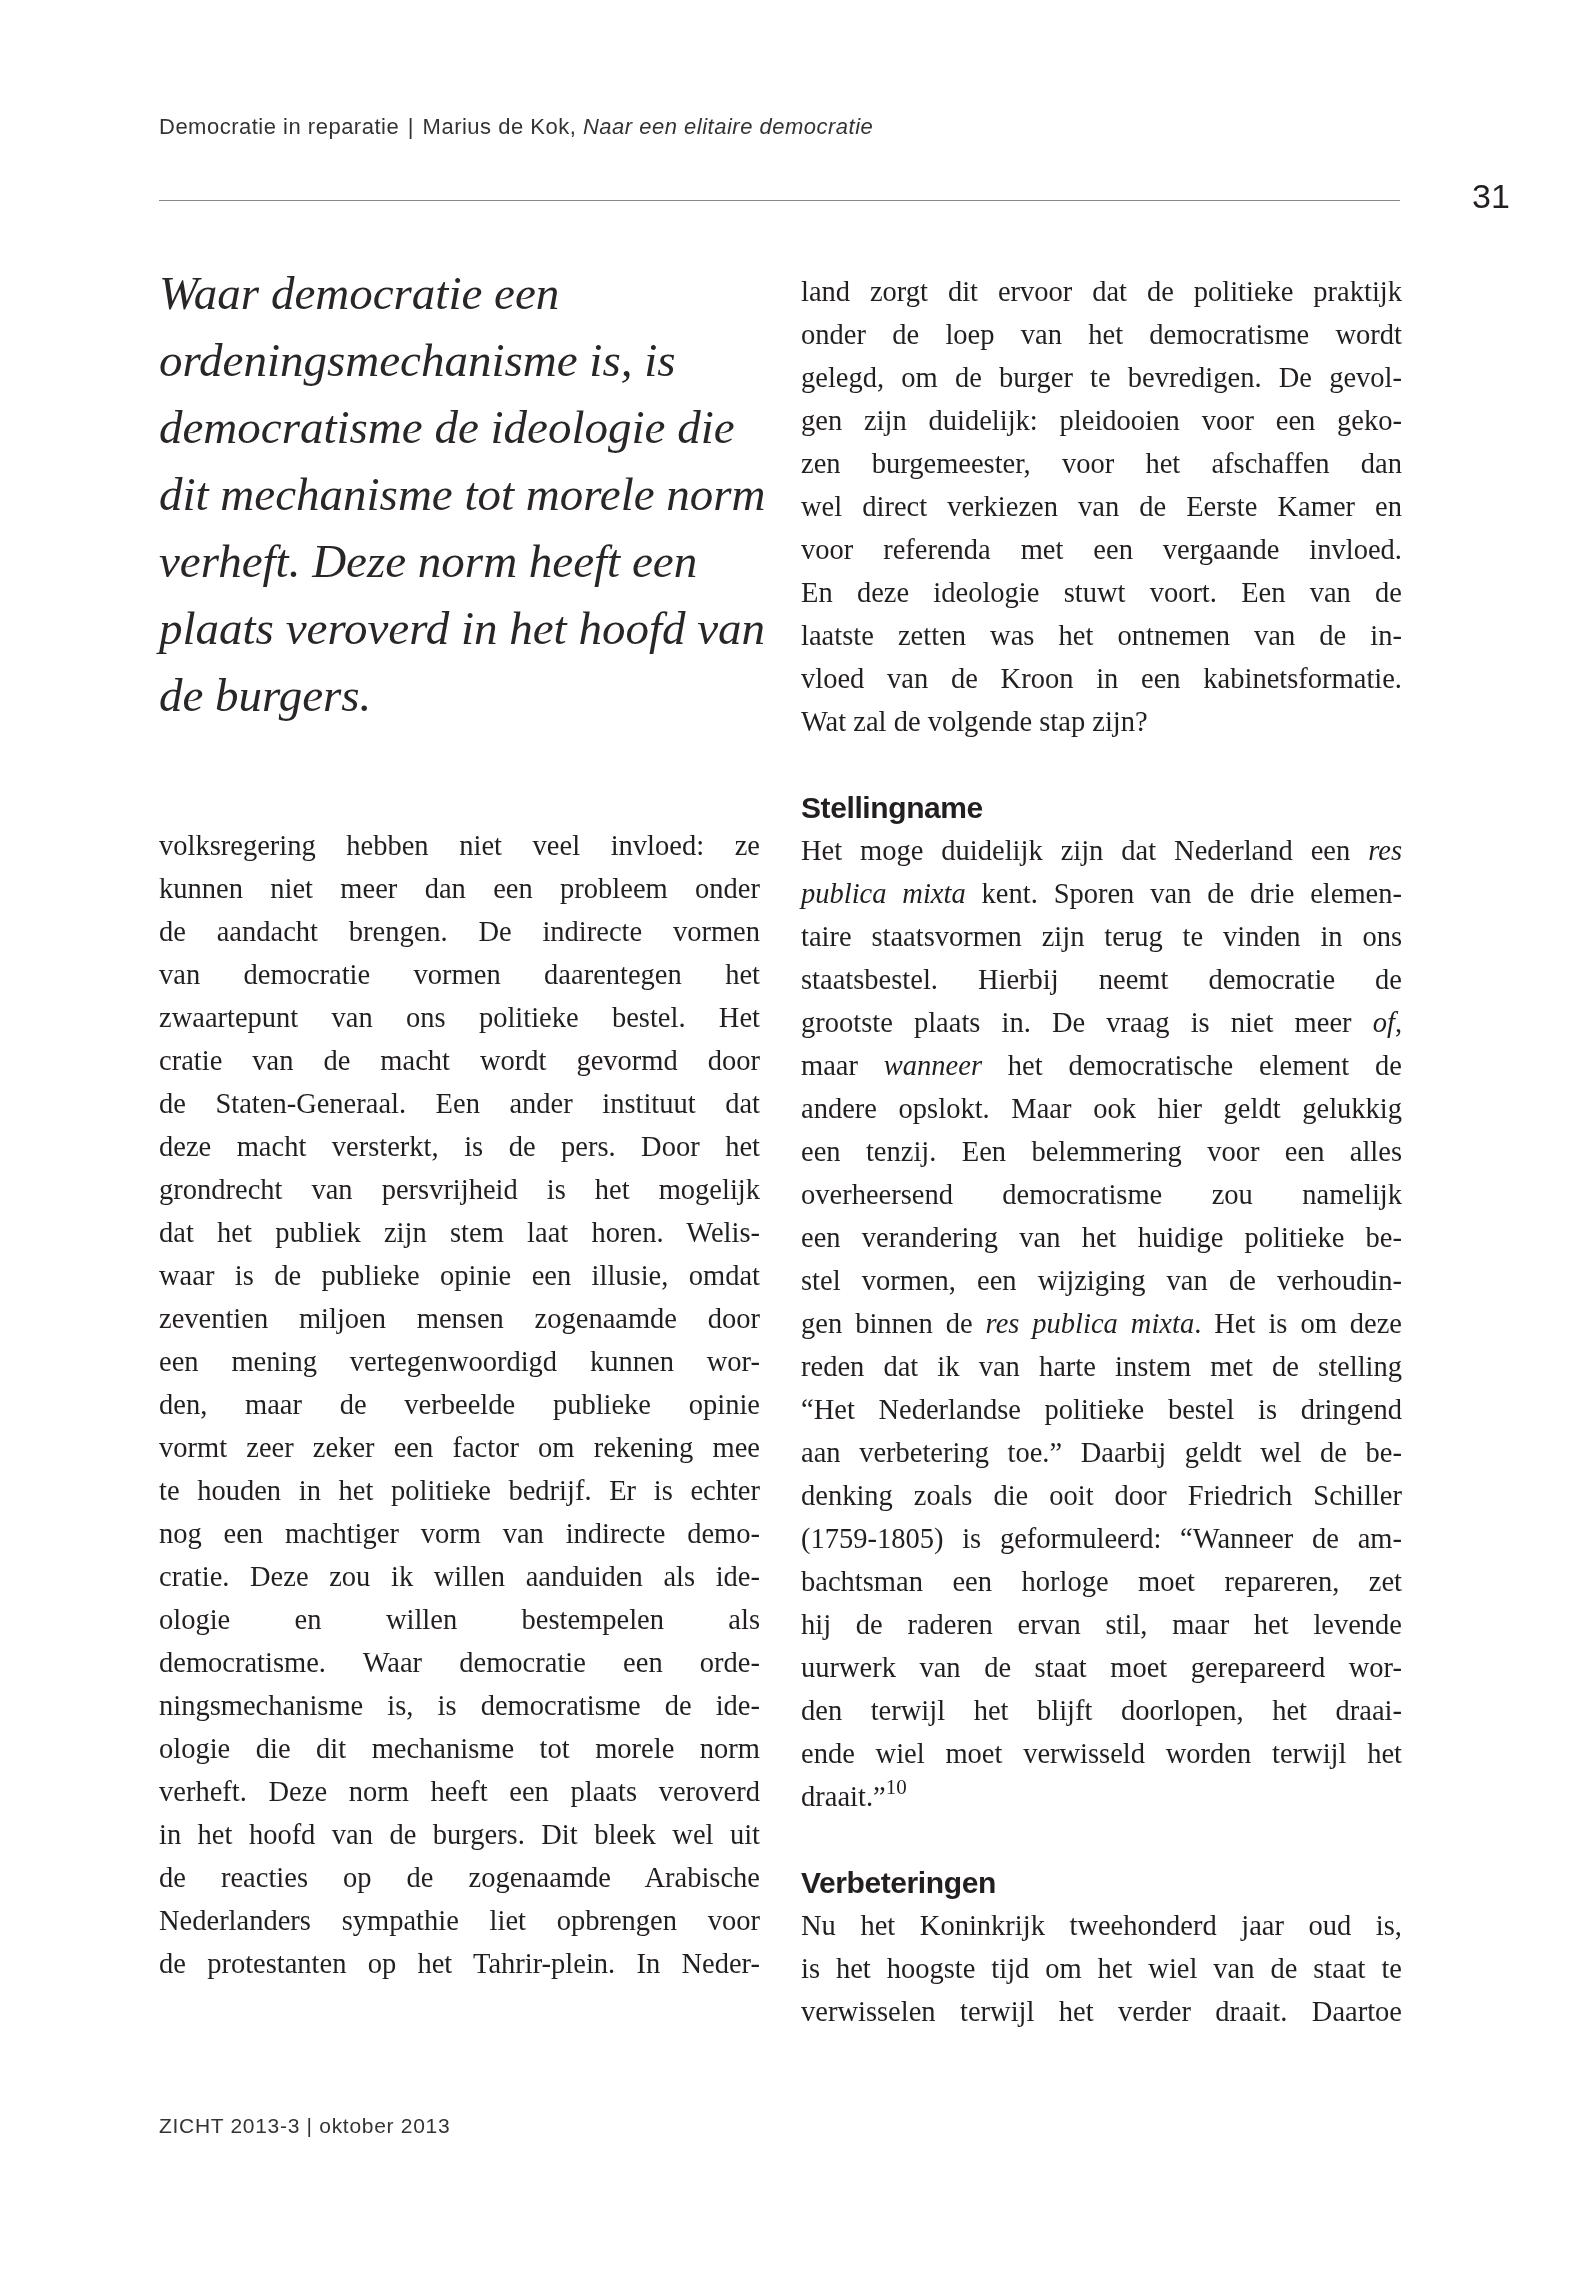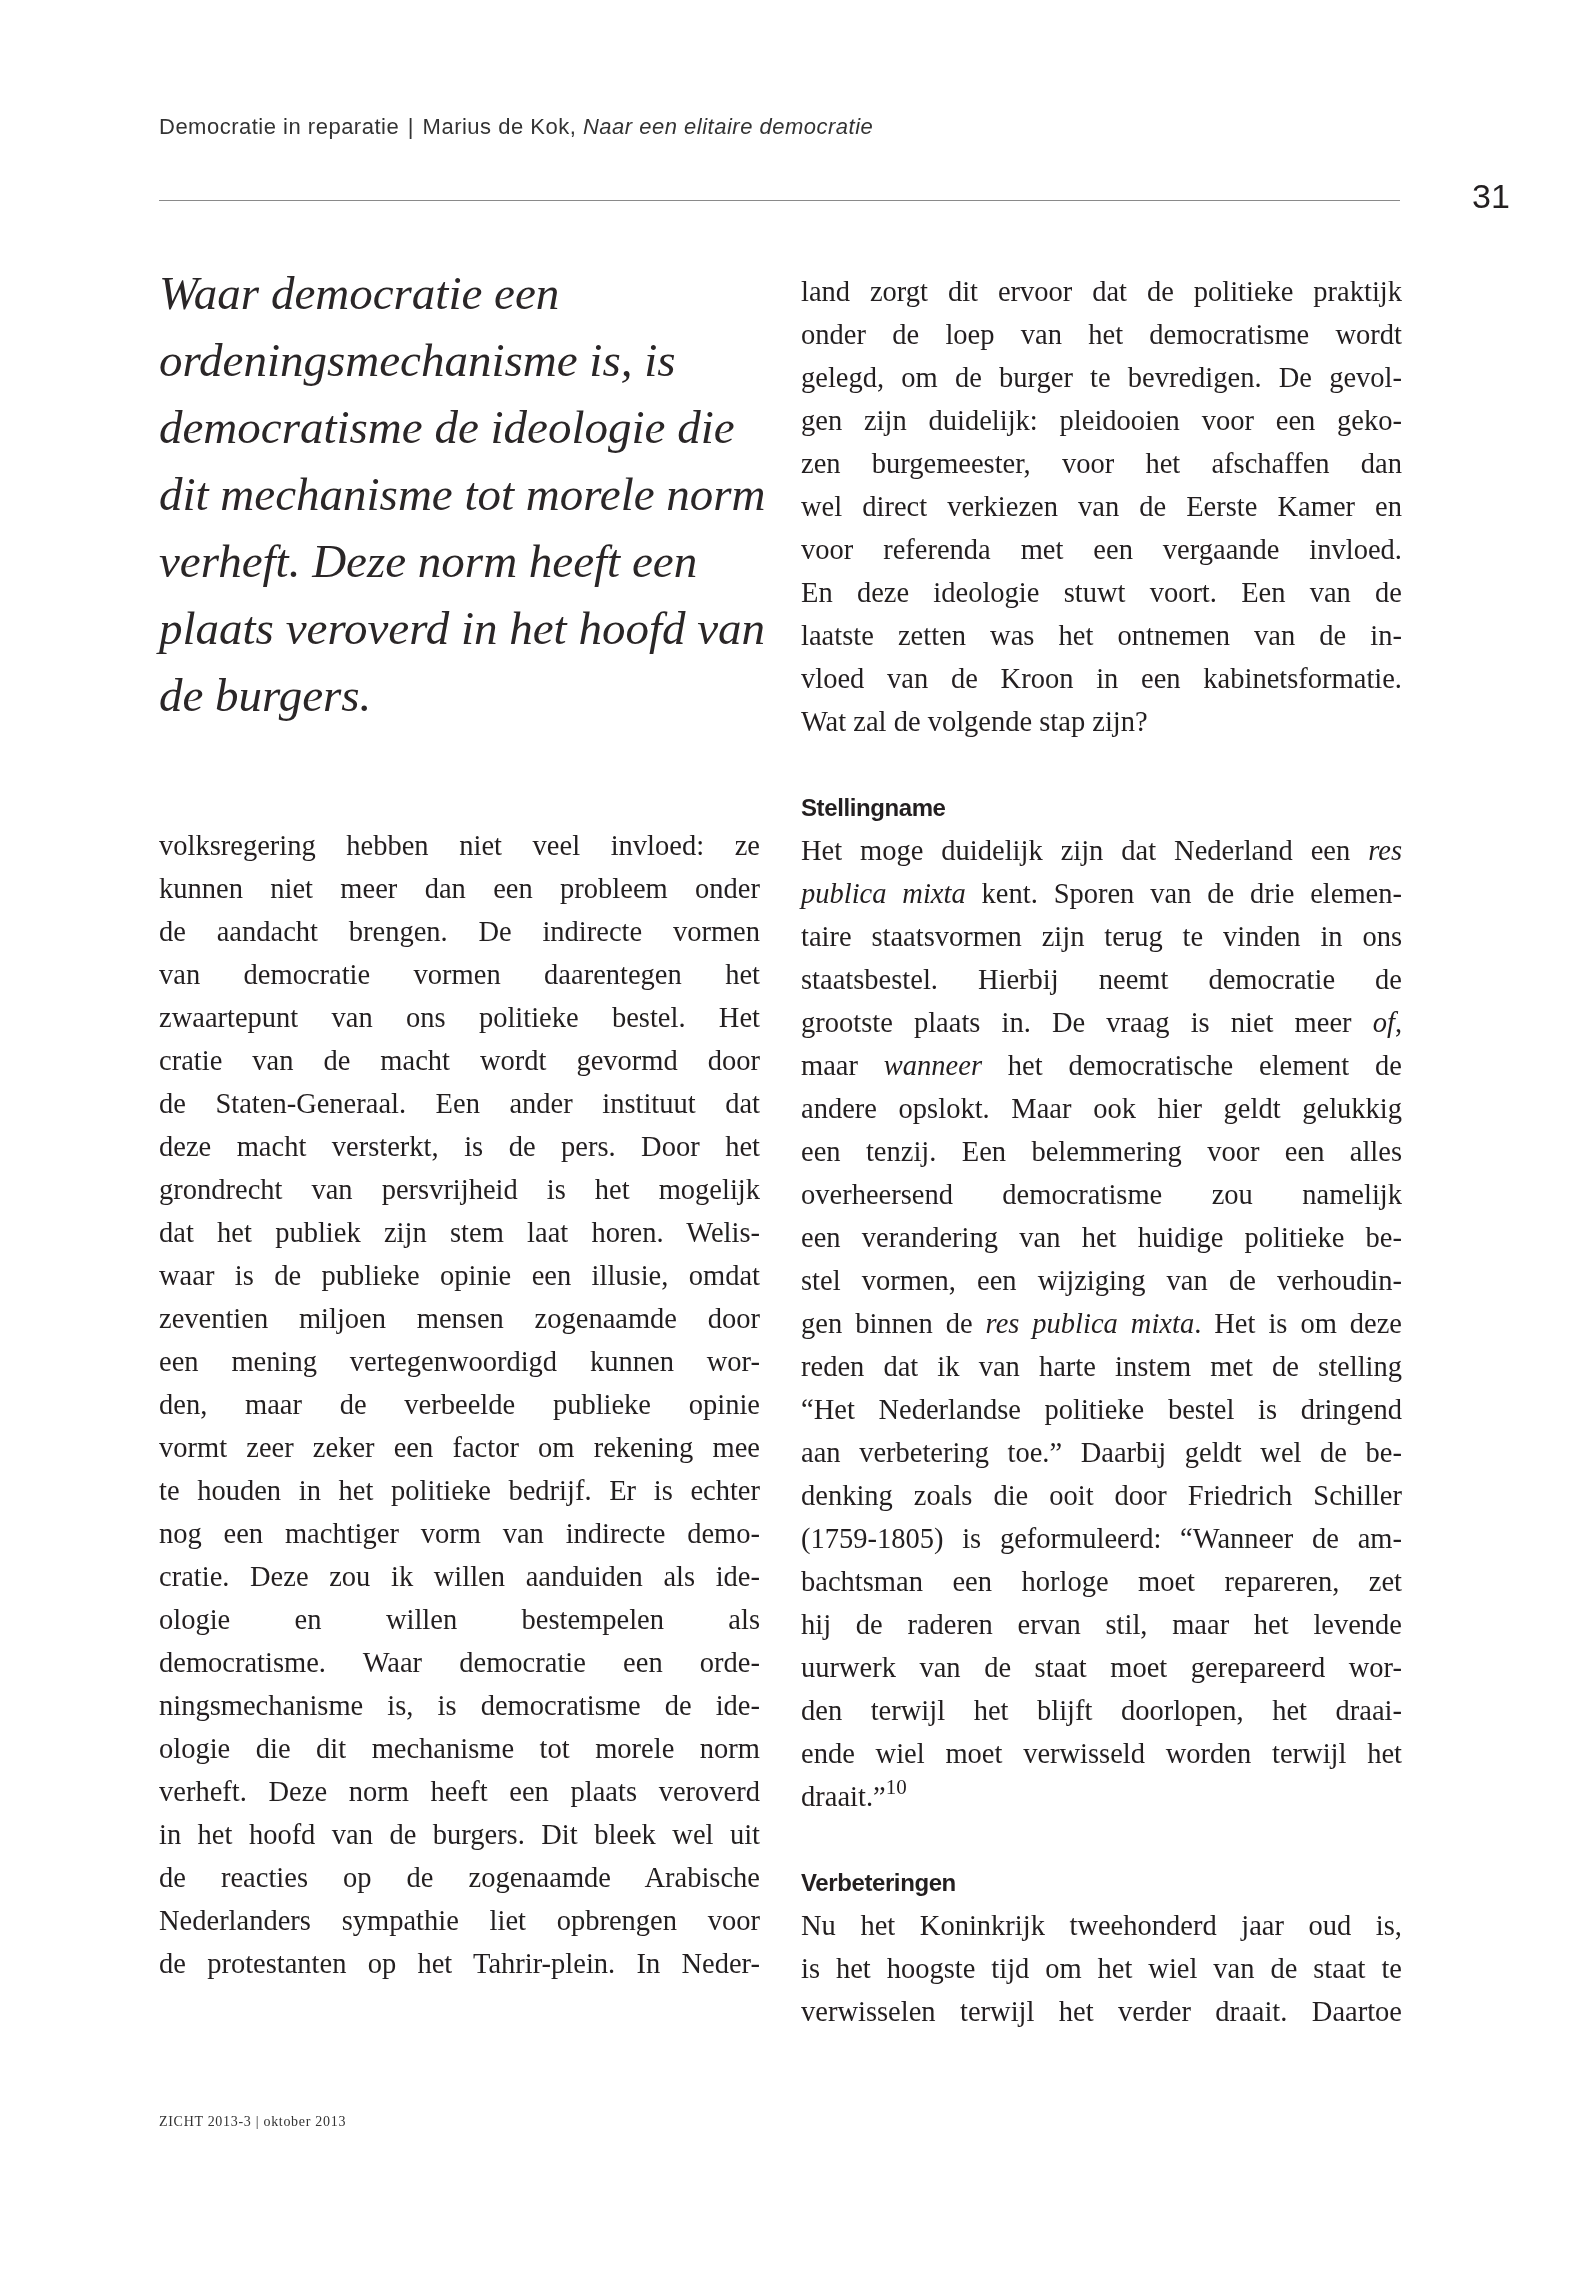--- a/index.html
+++ b/index.html
@@ -41,29 +41,29 @@
   .col .line {
     display: block; white-space: nowrap;
     text-align: justify; text-align-last: justify;
     height: 43px;
   }
   .col .line.last { text-align-last: left; }
   .col .line i { font-style: italic; }
   .heading {
     display: block;
     font-family: "Liberation Sans", "DejaVu Sans", sans-serif;
-    font-weight: bold; font-size: 24px; line-height: 43px;
+    font-weight: bold; font-size: 30px; line-height: 43px;
     letter-spacing: -0.4px;
   }
   .spacer { display: block; height: 43px; }
   sup.fn { font-size: 21px; vertical-align: 12px; line-height: 0; }
   .footer {
     position: absolute; left: 159px; top: 2114px;
-    font-family: Liberation Serif, serif;
-    font-size: 14px; letter-spacing: 0.7px; color: #333; white-space: nowrap;
+    font-family: Liberation Sans, sans-serif;
+    font-size: 21px; letter-spacing: 0.7px; color: #333; white-space: nowrap;
   }
 </style>
 </head>
 <body>
 
 <div class="running-head">
   <span>Democratie in reparatie</span><span class="sep">|</span><span>Marius de Kok,</span> <em>Naar een elitaire democratie</em>
 </div>
 <div class="rule"></div>
 <div class="page-number">31</div>

